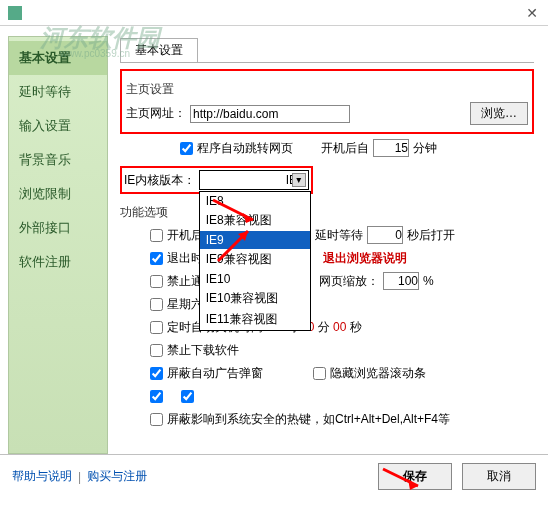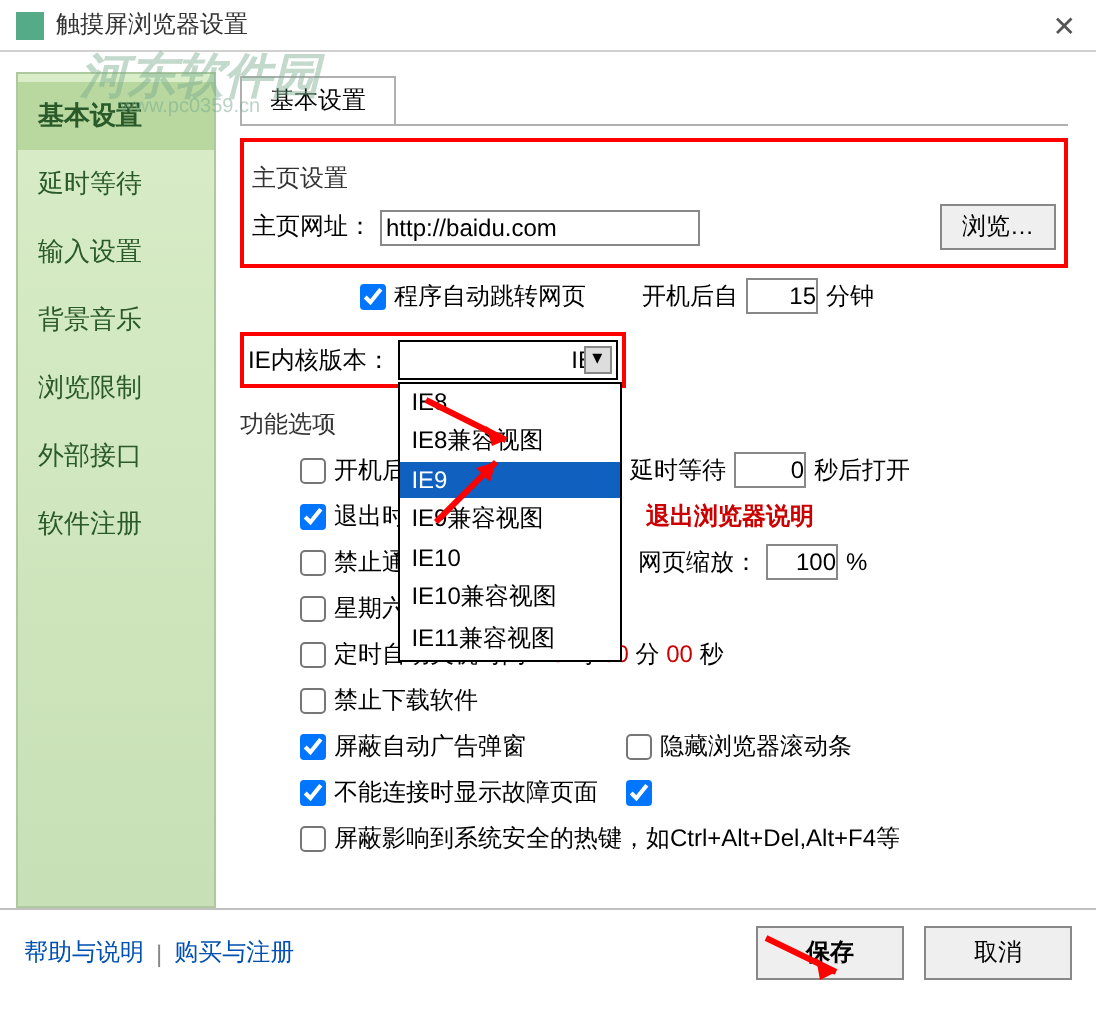--- a/index.html
+++ b/index.html
@@ -40,21 +40,20 @@
 .link { color: #0050b0; cursor: default; }
 .flex-spacer { flex: 1; }
 .redbox-ie { border: 2px solid red; padding: 2px; display: inline-block; }
 .time-red { color: #c00; }
 </style>
 </head>
 <body>
 
 <div class="titlebar">
   <span class="titlebar-icon"></span>
-  <span class="titlebar-text">触摸屏浏览器设置</span>
   <span class="close-x">✕</span>
 </div>
 
 <div class="watermark">河东软件园</div>
 <div class="watermark-sub">www.pc0359.cn</div>
 
 <div class="content">
   <div class="sidebar">
     <div class="sidebar-item active">基本设置</div>
     <div class="sidebar-item">延时等待</div>
@@ -151,21 +150,20 @@
       <div class="row" style="padding-left:30px;">
         <input type="checkbox" class="chk" checked="" style="">
         <span>屏蔽自动广告弹窗</span>
         <input type="checkbox" class="chk" style="margin-left: 50px;">
         <span>隐藏浏览器滚动条</span>
       </div>
 
 
       <div class="row" style="padding-left:30px;">
         <input type="checkbox" class="chk" checked="" style="">
-        <span>不能连接时显示故障页面</span>
         <input type="checkbox" class="chk" checked="" style="margin-left: 14px;">
       </div>
 
       <div class="row" style="padding-left:30px;">
         <input type="checkbox" class="chk" style="">
         <span>屏蔽影响到系统安全的热键，如Ctrl+Alt+Del,Alt+F4等</span>
       </div>
 
     </div>
 

